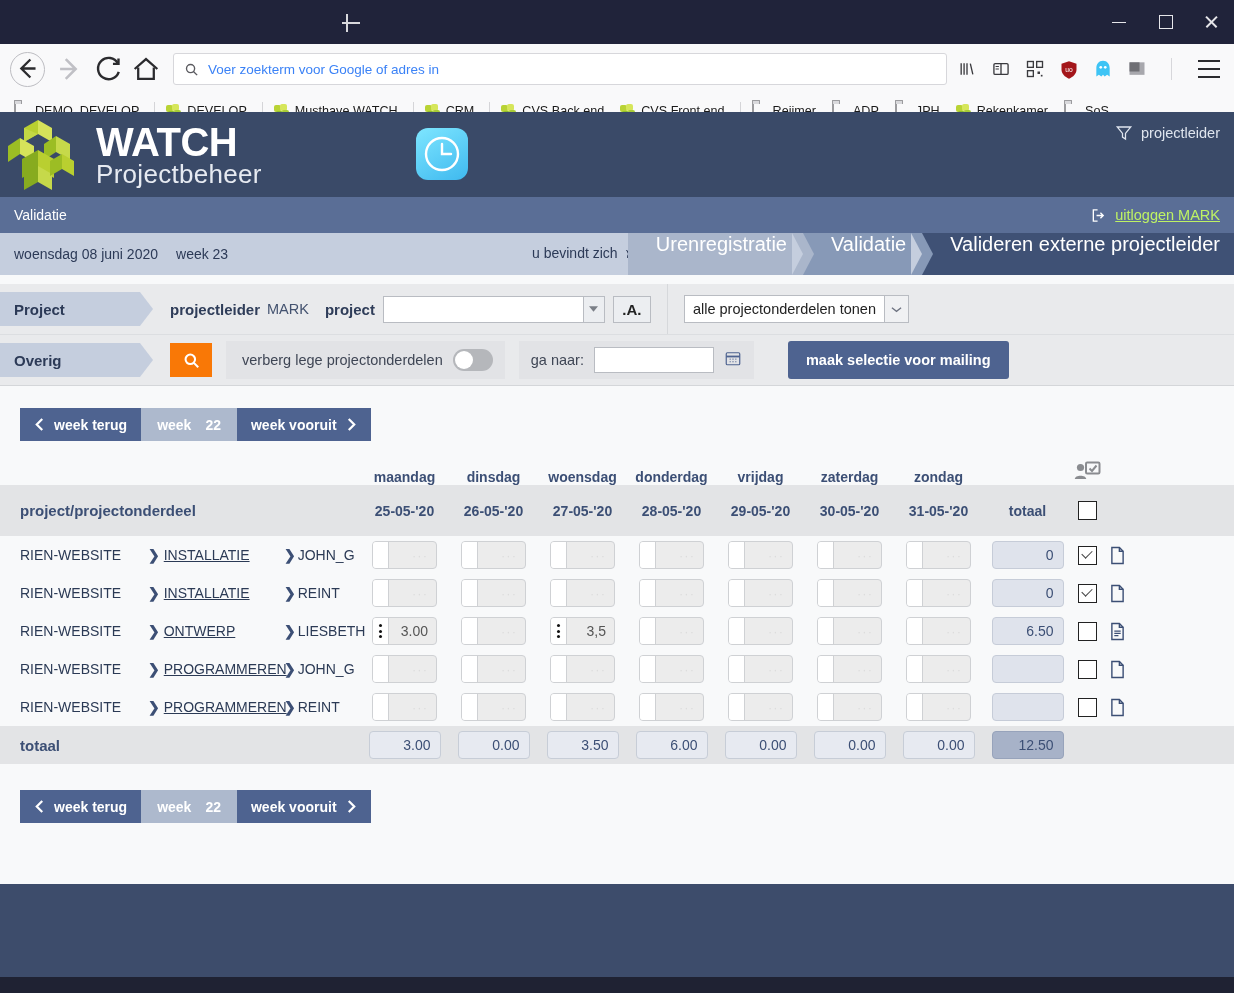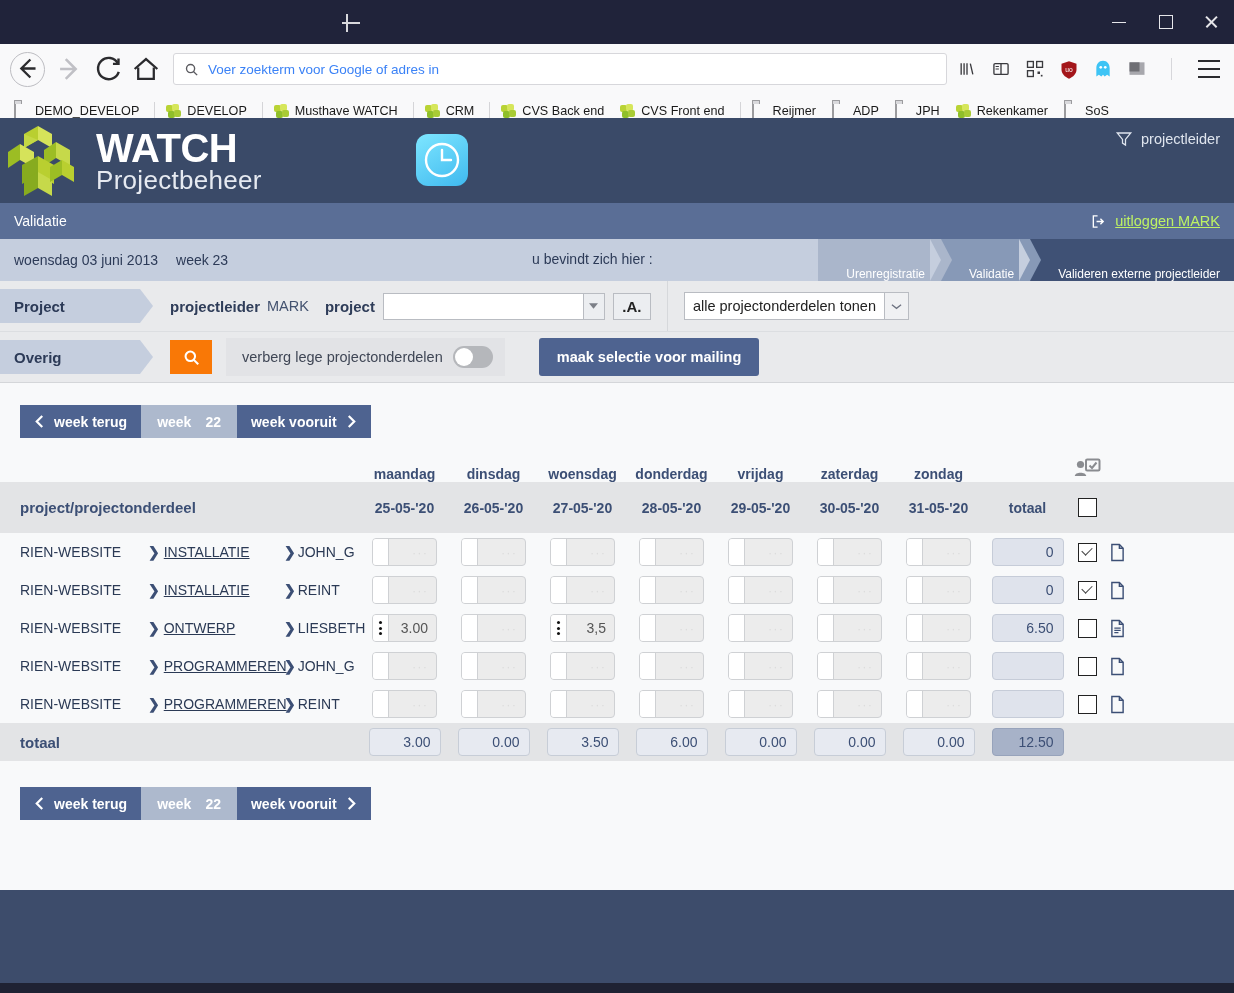--- a/index.html
+++ b/index.html
@@ -69,53 +69,53 @@
   .folder:before{content:"";position:absolute;left:-1px;top:-4px;width:6px;height:3px;background:#d9d9dc;border:1px solid #9b9b9e;border-bottom:none;border-radius:1px 1px 0 0;}
   
   .leaf{width:15px;height:15px;position:relative;}
   .leaf b{position:absolute;width:7px;height:7px;border-radius:2px;}
   .leaf b:nth-child(1){left:0;top:1px;background:#b9d334;}
   .leaf b:nth-child(2){left:6px;top:0;background:#d6e65a;}
   .leaf b:nth-child(3){left:2px;top:7px;background:#8fbf2a;}
   .leaf b:nth-child(4){left:8px;top:6px;background:#a8cb35;}
 
   
-  .page{position:absolute;left:0;top:118px;width:1234px;height:865px;background:#f8f9fa;overflow:hidden;}
+  .page{position:absolute;left:0;top:112px;width:1234px;height:865px;background:#f8f9fa;overflow:hidden;}
   .wheader{height:85px;background:#3a4a68;position:relative;}
   .logo{position:absolute;left:8px;top:4px;display:flex;align-items:center;}
   .logomark{width:86px;height:78px;position:relative;}
   .logotext{margin-left:2px;}
   .logotext .l1{font-size:40px;font-weight:bold;color:#fff;letter-spacing:-0.5px;line-height:40px;font-family:"Liberation Sans",sans-serif;}
   .logotext .l2{font-size:26px;color:#e6eaf1;line-height:28px;margin-top:-2px;letter-spacing:0.3px;}
   .clockbox{position:absolute;left:416px;top:16px;width:52px;height:52px;border-radius:12px;
     background:linear-gradient(150deg,#7ee6ff,#3fb9ef);}
   .filtertop{position:absolute;right:14px;top:12px;display:flex;align-items:center;color:#dfe5ee;font-size:14.5px;}
 
   .subbar{height:36px;background:#5a6e96;display:flex;align-items:center;padding:0 14px;box-sizing:border-box;color:#fff;font-size:14px;justify-content:space-between;}
   .logout{display:flex;align-items:center;gap:7px;font-size:14.5px;color:#bef264;text-decoration:underline;}
 
   .crumbbar{height:42px;background:#c5cede;display:flex;align-items:center;position:relative;font-size:14px;color:#2c3a57;}
   .crumbbar .dt{padding-left:14px;}
   .crumbbar .wk{padding-left:18px;}
   .crumbbar .here{position:absolute;left:532px;top:12px;color:#2c3a57;}
   .crumbs{position:absolute;right:0;top:0;height:42px;display:flex;}
-  .cr{height:42px;display:flex;align-items:flex-end;padding:0 16px 0 28px;position:relative;font-size:12px;}
+  .cr{height:42px;display:flex;align-items:flex-start;padding:0 16px 0 28px;position:relative;font-size:20px;}
   .cr.c1{background:#aab6cb;color:#fff;}
   .cr.c2{background:#8799b7;color:#fff;}
   .cr.c3{background:#3f5175;color:#fff;padding-right:14px;}
   .cr:after{content:"";position:absolute;right:-11px;top:0;width:0;height:0;border-top:21px solid transparent;border-bottom:21px solid transparent;border-left:11px solid currentColor;z-index:2;}
   .cr.c1:after{border-left-color:#aab6cb;}
   .cr.c2:after{border-left-color:#8799b7;}
   .cr.c3:after{display:none;}
   .cr.c1:before,.cr.c2:before,.cr.c3:before{content:"";position:absolute;left:-11px;top:0;width:0;height:0;border-top:21px solid transparent;border-bottom:21px solid transparent;border-left:11px solid #c5cede;z-index:3;}
 
   
   .filterpanel{background:#e9eaec;padding:0;border-bottom:1px solid #d4d6d9;}
   .frow{height:50px;display:flex;align-items:center;position:relative;}
-  .frow.r1{background:#e9eaec;}
+  .frow.r1{background:#e9eaec;margin-top:9px;}
   .frow.r2{background:#e9eaec;border-top:1px solid #dcdee1;}
   .ftag{width:140px;height:34px;background:#c5cede;color:#2c3a57;font-weight:bold;font-size:15px;
         display:flex;align-items:center;padding-left:14px;box-sizing:border-box;position:relative;flex:0 0 140px;}
   .ftag:after{content:"";position:absolute;right:-13px;top:0;width:0;height:0;border-top:17px solid transparent;border-bottom:17px solid transparent;border-left:13px solid #c5cede;}
   .fbody{display:flex;align-items:center;margin-left:30px;}
   .lbl-b{font-weight:bold;font-size:15px;color:#2f3d59;}
   .lbl-n{font-size:14.5px;color:#43526f;}
   .selwrap{display:flex;align-items:stretch;margin-left:8px;}
   .selbox{width:200px;height:27px;background:#fff;border:1px solid #b9bcc2;border-right:none;box-sizing:border-box;}
   .selarrow{width:22px;height:27px;background:#eceef1;border:1px solid #b9bcc2;box-sizing:border-box;display:flex;align-items:center;justify-content:center;}
@@ -378,21 +378,21 @@
       <span class="logout">
         <svg width="18" height="17" viewBox="0 0 24 24" fill="none" stroke="#fff" stroke-width="1.9">
           <path d="M10 4 H4 V20 H10"></path>
             <path d="M14 8 L18 12 L14 16 M8.5 12 H18"></path>
         </svg>
         <span>uitloggen MARK</span>
       </span>
     </div>
 
     <div class="crumbbar">
-      <span class="dt">woensdag 03 juni 2013</span>
+      <span class="dt">woensdag 08 juni 2020</span>
       <span class="wk">week 23</span>
       <span class="here">u bevindt zich hier :</span>
       <div class="crumbs">
         <div class="cr c1">
             <span>Urenregistratie</span>
           </div>
         <div class="cr c2">
             <span>Validatie</span>
           </div>
         <div class="cr c3">
@@ -440,20 +440,31 @@
             <circle cx="10.5" cy="10.5" r="6"></circle>
               <path d="M15 15 L20.5 20.5"></path>
           </svg>
         </div>
         <div class="toggleblock">
           <span style="font-size:14.5px;color:#3f4655">verberg lege projectonderdelen</span>
           <span class="tgl">
               <i></i>
             </span>
         </div>
+        <div class="ganaar">
+          <span style="font-size:14.5px;color:#3f4655">ga naar:</span>
+          <span class="dateinput" title=""></span>
+          <span>
+            <svg width="18" height="18" viewBox="0 0 24 24" fill="none" stroke="#4e6390" stroke-width="1.6">
+              <rect x="3" y="5" width="18" height="16" rx="1.5"></rect>
+                <path d="M3 10 H21" stroke-width="2.4"></path>
+              <path d="M7.5 13.5 H9 M11.2 13.5 H12.8 M15 13.5 H16.5 M7.5 17 H9 M11.2 17 H12.8 M15 17 H16.5" stroke-width="1.3"></path>
+            </svg>
+          </span>
+        </div>
         <div class="mailbtn">
             <span>maak selectie voor mailing</span>
           </div>
       </div>
     </div>
 
     <div class="tablewrap">
 
       <div class="weeknav">
         <div class="wbtn">

